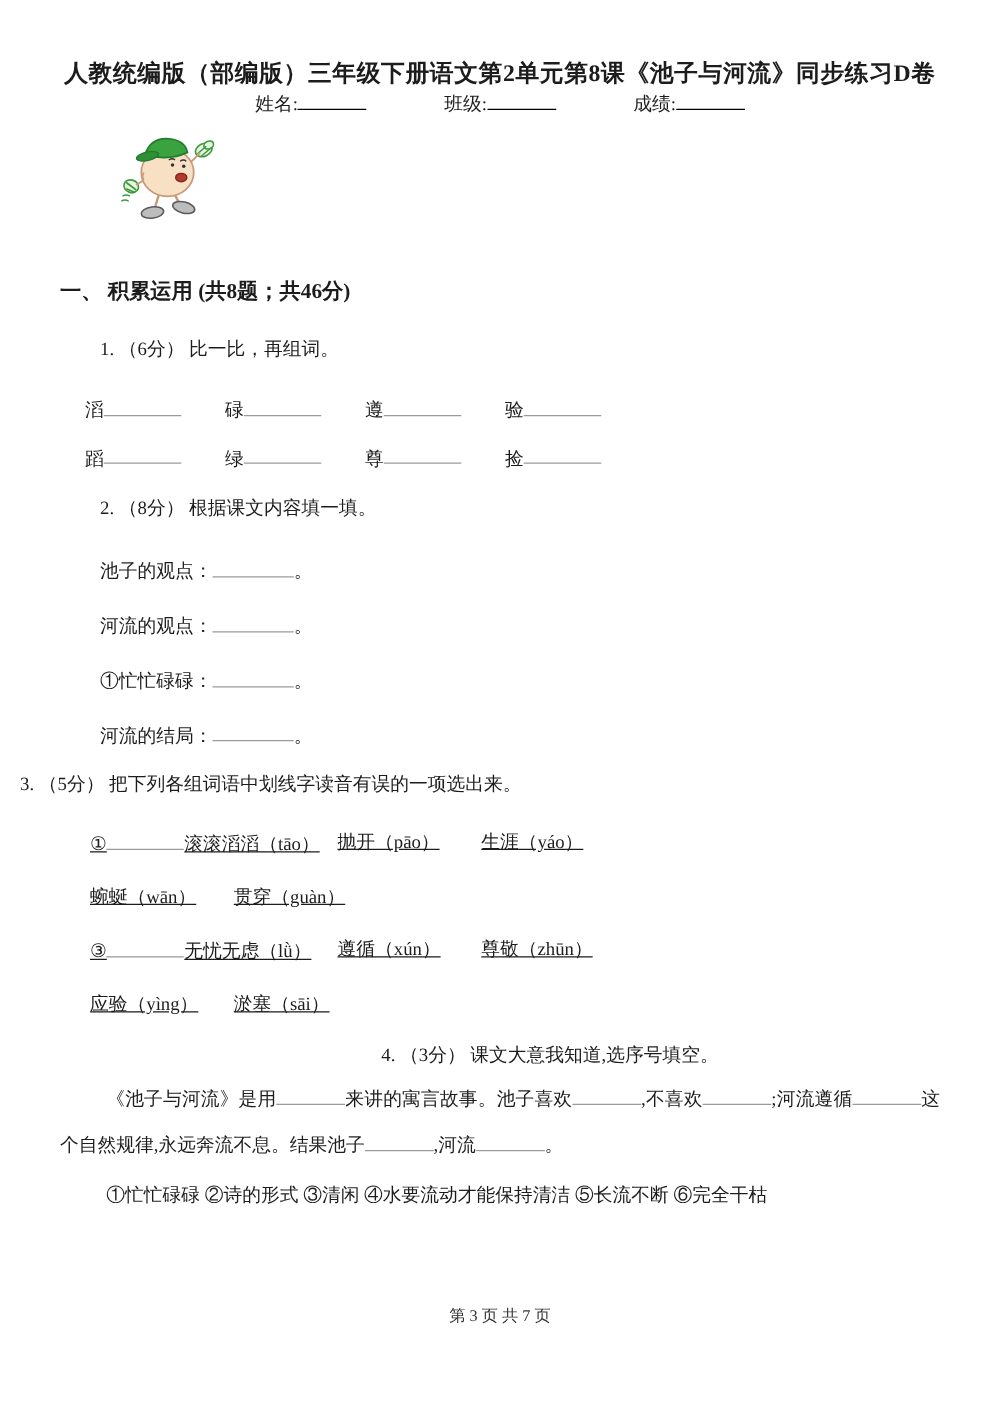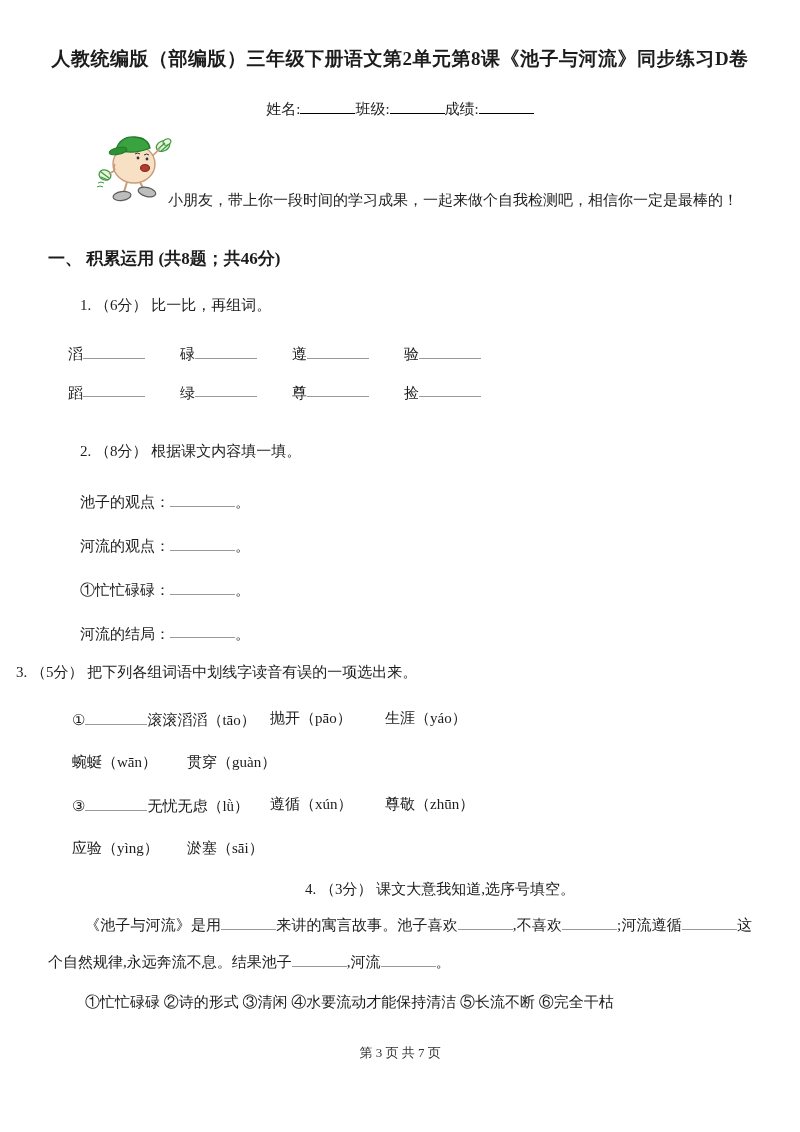--- a/index.html
+++ b/index.html
@@ -13,23 +13,23 @@
     overflow:hidden;
   }
   .title {
     margin-top:46px;
     text-align:center;
     font-weight:bold;
     font-size:19px;
     letter-spacing:0.5px;
   }
   .meta-row {
-    margin-top:26px;
     display:flex;
     justify-content:center;
+    gap:62px;
     font-size:15px;
     font-family:Liberation Serif, serif;
   }
   .meta-field { white-space:nowrap; }
   .bl {
     display:inline-block;
     height:1.05em;
     border-bottom:1px solid #000;
     vertical-align:baseline;
   }
@@ -42,29 +42,29 @@
     left:168px; top:60px;
     font-size:15px;
     white-space:nowrap;
   }
   .section-heading {
     margin:30px 0 0 48px;
     font-weight:bold;
     font-size:17px;
   }
   .q-heading { margin:26px 0 0 80px; font-size:15px; }
-  .q2-heading { margin-top:40px; }
+  .q2-heading { margin-top:21px; }
   .q3-heading { margin-top:20px;margin-left:16px; }
   .q4-heading { margin-top:22px;text-align:center; }
   .compare-row { margin:28px 0 0 68px; font-size:15px; display:flex; }
   .compare-row.second { margin-top:18px; }
   .compare-cell { width:112px; white-space:nowrap; }
   .fill-line { margin:30px 0 0 80px; font-size:15px; }
   .fill-line + .fill-line { margin-top:23px; }
-  .choice-row { margin:27px 0 0 72px; font-size:15px; display:flex; }
+  .choice-row { margin:27px 0 0 72px; font-size:15px; display:flex;text-decoration:underline; }
   .choice-row + .choice-row { margin-top:23px; }
   .choice-col-a { width:198px; white-space:nowrap; }
   .choice-col-b { width:115px; white-space:nowrap; }
   .choice-col-c { white-space:nowrap; }
   .q4-para {
     margin:8px 48px 0 48px;
     font-size:15px;
     line-height:37px;
     text-indent:37px;
     text-align:justify;
@@ -123,21 +123,20 @@
     <path d="M40 23 q3 -2 5 0 M49 24 q3 -2 5 0" fill="none" stroke="#333" stroke-width="1"></path>
     <ellipse cx="50" cy="37" rx="4.5" ry="3.4" fill="#b23a2e" stroke="#7e241c" stroke-width="1"></ellipse>
     <path d="M20 33 q-2 3 0 6" fill="none" stroke="#c89a78" stroke-width="1.4"></path>
 
     <path d="M32 51 L29 61" stroke="#c89a78" stroke-width="2" fill="none"></path>
     <path d="M45 51 L48 57" stroke="#c89a78" stroke-width="2" fill="none"></path>
 
     <ellipse cx="27" cy="65" rx="9" ry="4.5" fill="#bdbdbd" stroke="#5a5a5a" stroke-width="1.2" transform="rotate(-8 27 65)"></ellipse>
     <ellipse cx="52" cy="61" rx="9" ry="4.5" fill="#bdbdbd" stroke="#5a5a5a" stroke-width="1.2" transform="rotate(14 52 61)"></ellipse>
   </svg>
-  <div class="intro">小朋友，带上你一段时间的学习成果，一起来做个自我检测吧，相信你一定是最棒的！</div>
 </div>
 
 <div class="section-heading">一、 积累运用 (共8题；共46分)</div>
 
 <div class="q-heading">1. （6分） 比一比，再组词。</div>
 <div class="compare-row">
   <span class="compare-cell"><span>滔</span><span class="bl gray w62"></span></span>
   <span class="compare-cell"><span>碌</span><span class="bl gray w62"></span></span>
   <span class="compare-cell"><span>遵</span><span class="bl gray w62"></span></span>
   <span class="compare-cell"><span>验</span><span class="bl gray w62"></span></span>

